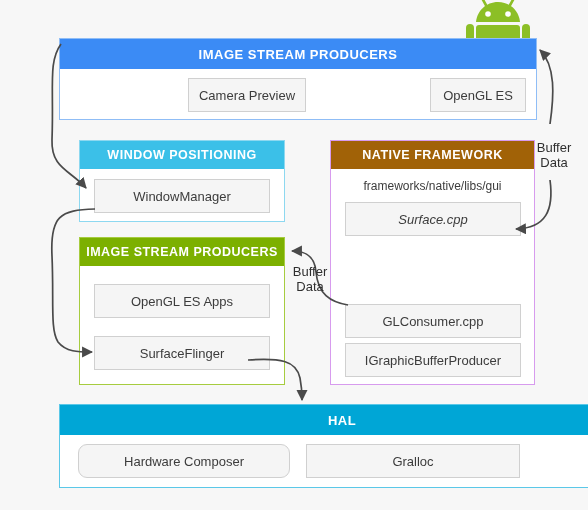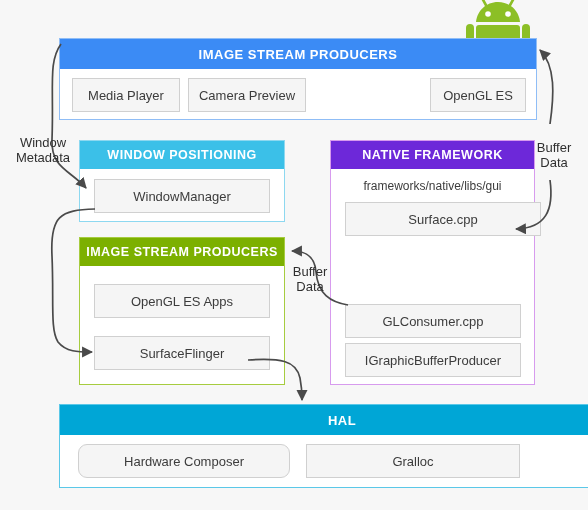--- a/index.html
+++ b/index.html
@@ -60,21 +60,20 @@
       <line x1="16" y1="0" x2="21" y2="9"></line>
       <line x1="48" y1="0" x2="43" y2="9"></line>
     </g>
     <circle cx="22" cy="16" r="2.8" fill="#ffffff"></circle>
     <circle cx="42" cy="16" r="2.8" fill="#ffffff"></circle>
   </svg>
 
   <div class="panel" style="left:59px;top:38px;width:478px;height:82px;border:1px solid #8fbdf6;">
     <div class="panel-head" style="height:30px;background:#3b8bf5;font-size:13px;">IMAGE STREAM PRODUCERS</div>
     <div class="panel-body" style="height:50px;">
-      <div class="node" style="left:12px;top:9px;width:108px;height:34px;">Media Player</div>
       <div class="node" style="left:128px;top:9px;width:118px;height:34px;">Camera Preview</div>
       <div class="node" style="left:370px;top:9px;width:96px;height:34px;">OpenGL ES</div>
     </div>
   </div>
 
   <div class="panel" style="left:79px;top:140px;width:206px;height:82px;border:1px solid #8dd8f0;">
     <div class="panel-head" style="height:28px;background:#3bc0e8;font-size:12.5px;">WINDOW POSITIONING</div>
     <div class="panel-body" style="height:52px;">
       <div class="node" style="left:14px;top:10px;width:176px;height:34px;">WindowManager</div>
     </div>
@@ -82,24 +81,24 @@
 
   <div class="panel" style="left:79px;top:237px;width:206px;height:148px;border:1px solid #a6cc3f;">
     <div class="panel-head" style="height:28px;background:#7cb000;font-size:12.5px;">IMAGE STREAM PRODUCERS</div>
     <div class="panel-body" style="height:118px;">
       <div class="node" style="left:14px;top:18px;width:176px;height:34px;">OpenGL ES Apps</div>
       <div class="node" style="left:14px;top:70px;width:176px;height:34px;">SurfaceFlinger</div>
     </div>
   </div>
 
   <div class="panel" style="left:330px;top:140px;width:205px;height:245px;border:1px solid #d79bee;">
-    <div class="panel-head" style="height:28px;background:#6d28d9;font-size:12.5px;">NATIVE FRAMEWORK</div>
+    <div class="panel-head" style="height:28px;background:#a16207;font-size:12.5px;">NATIVE FRAMEWORK</div>
     <div class="panel-body" style="height:215px;">
       <div class="subpath" style="top:10px;">frameworks/native/libs/gui</div>
-      <div class="node" style="left:14px;top:33px;width:196px;height:34px;">Surface.cpp</div>
+      <div class="node" style="left:14px;top:33px;width:176px;height:34px;font-style:italic;">Surface.cpp</div>
       <div class="node" style="left:14px;top:104px;width:176px;height:34px;margin-top:31px;">GLConsumer.cpp</div>
       <div class="node" style="left:14px;top:174px;width:176px;height:34px;">IGraphicBufferProducer</div>
     </div>
   </div>
 
   <div class="panel" style="left:59px;top:404px;width:566px;height:84px;border:1px solid #5bc8e8;">
     <div class="panel-head" style="height:30px;background:#00a6d6;font-size:13px;">HAL</div>
     <div class="panel-body" style="height:52px;">
       <div class="node" style="left:18px;top:9px;width:212px;height:34px;border-radius:9px;">Hardware Composer</div>
       <div class="node" style="left:246px;top:9px;width:214px;height:34px;">Gralloc</div>
@@ -121,20 +120,18 @@
 
       <path d="M 348 305 C 330 302 318 294 316 272 C 315 258 308 251 292 251" marker-end="url(#ah)"></path>
 
       <path d="M 248 360 C 280 358 296 360 300 378 C 302 388 302 392 302 400" marker-end="url(#ah)"></path>
 
       <path d="M 540 50 C 556 66 554 96 550 124" marker-start="url(#ah)"></path>
       <path d="M 550 180 C 554 210 546 228 516 229" marker-end="url(#ah)"></path>
     </g>
   </svg>
 
-  <div class="edge-label" style="left:8px;top:135px;width:70px;">Window
-Metadata</div>
   <div class="edge-label" style="left:284px;top:264px;width:52px;">Buffer
 Data</div>
   <div class="edge-label" style="left:528px;top:140px;width:52px;">Buffer
 Data</div>
 
 </div>
 
 </body></html>

